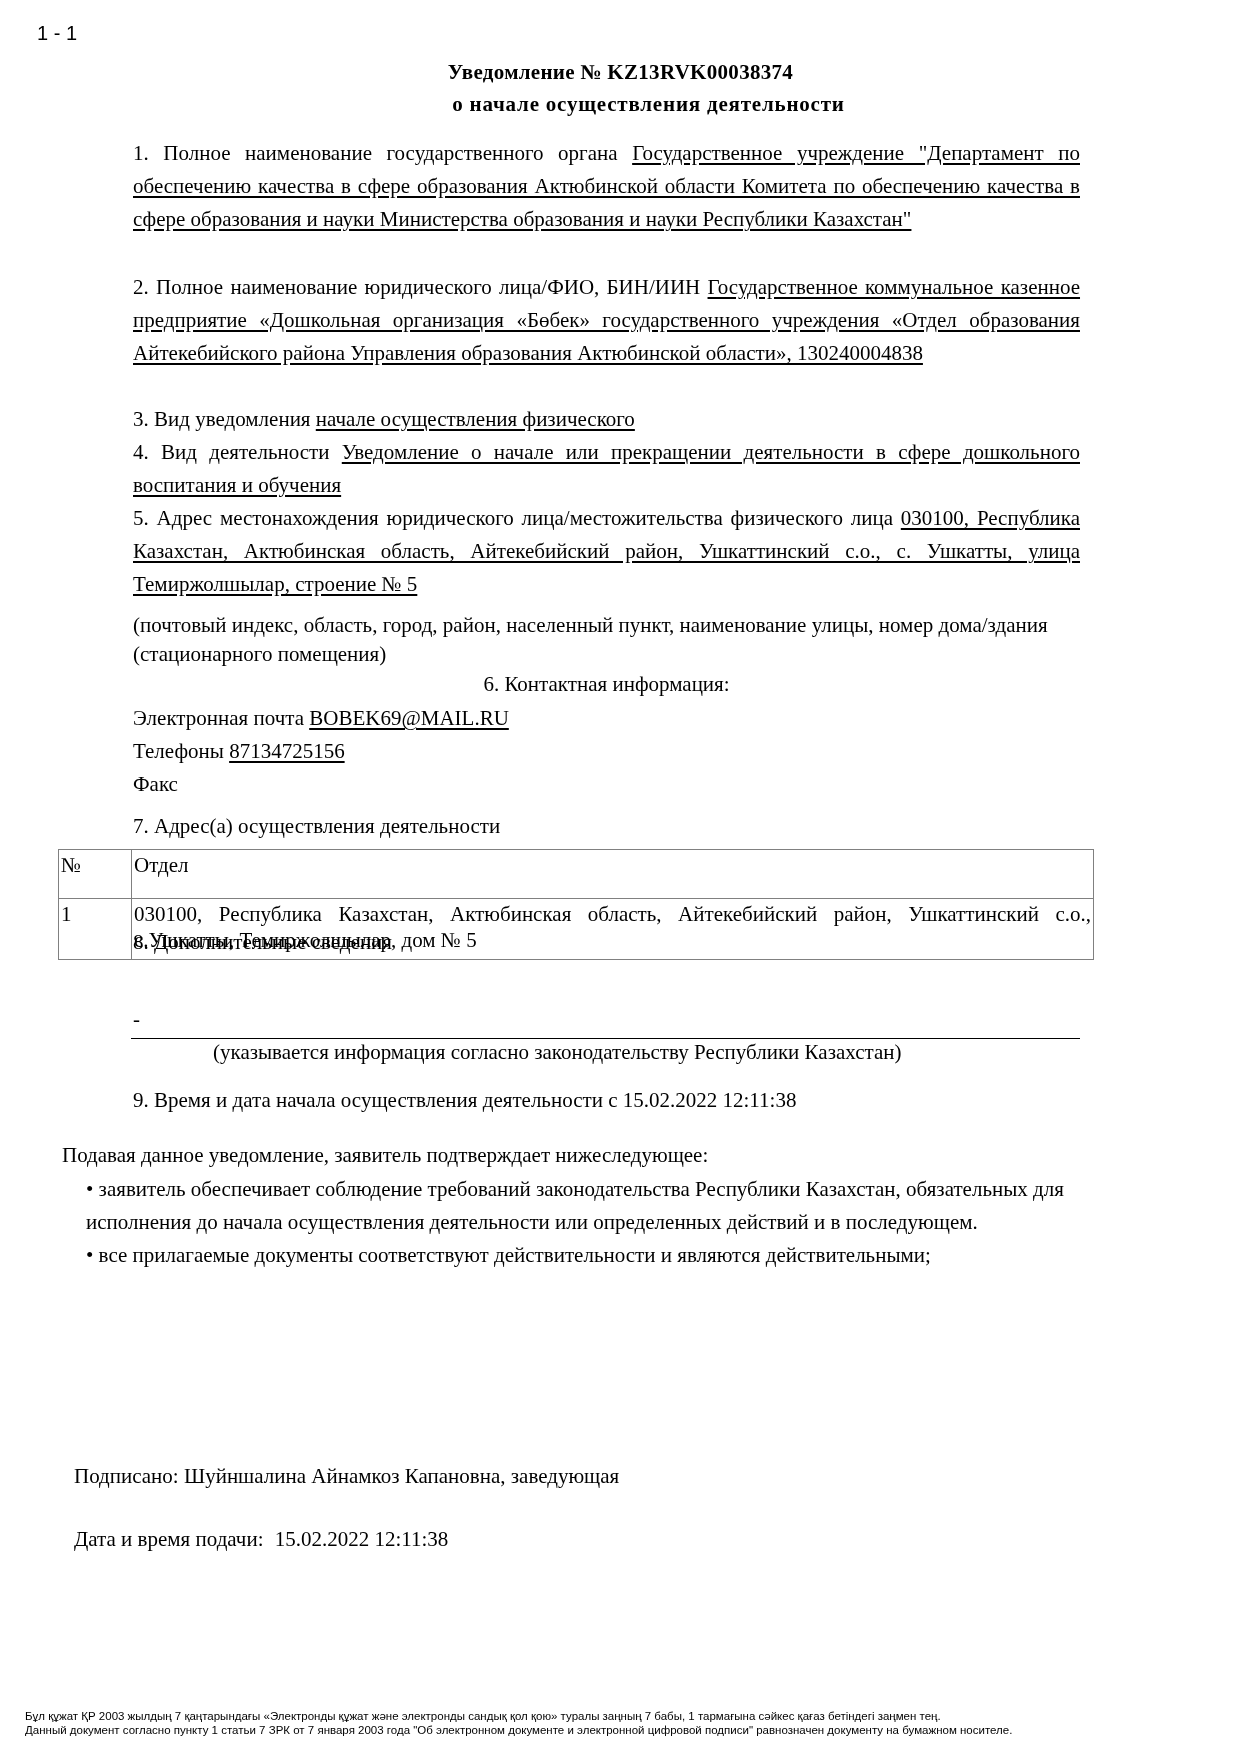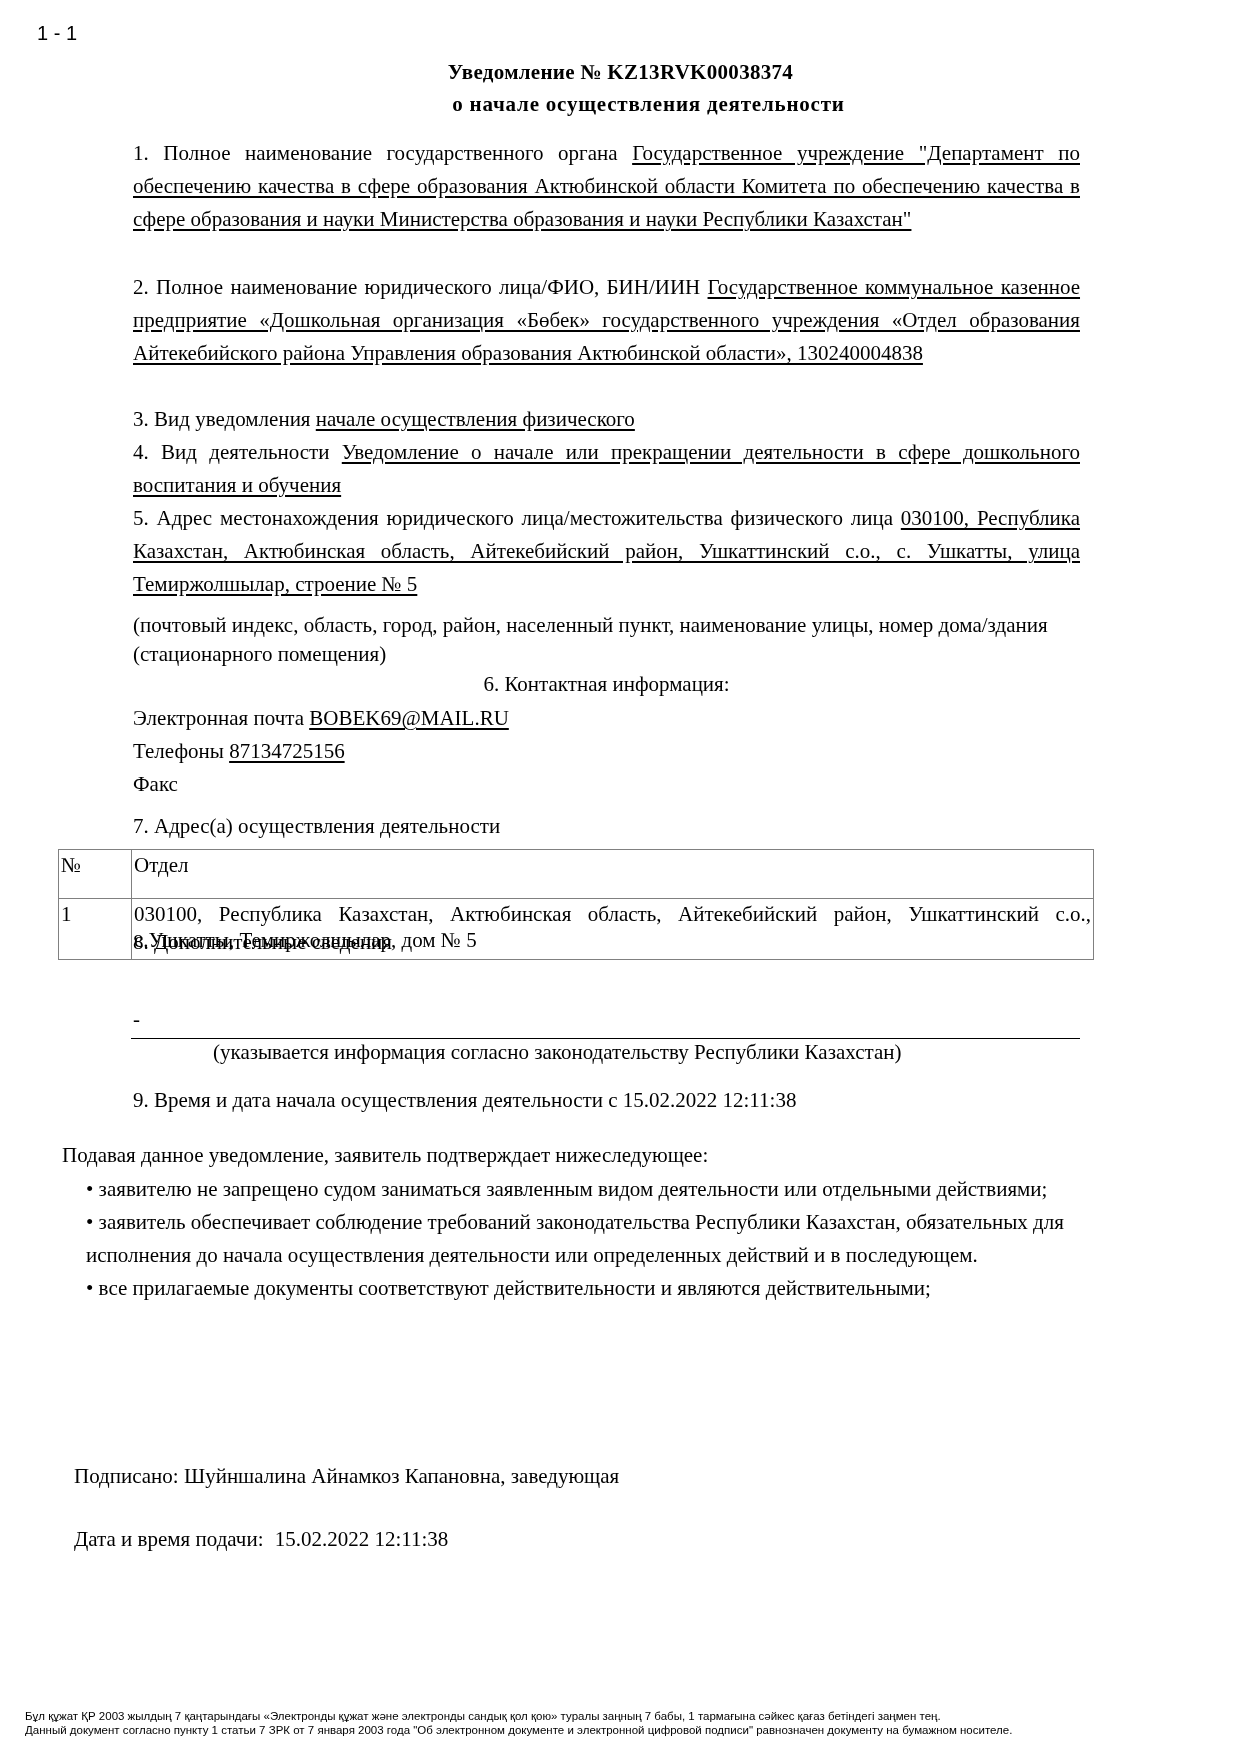--- a/index.html
+++ b/index.html
@@ -84,21 +84,20 @@
 
 <div class="abs body" style="top:926px;">8. Дополнительные сведения</div>
 <div class="abs body" style="top:1003px;">-</div>
 <div class="sep"></div>
 <div class="abs body" style="top:1036px; padding-left:80px; box-sizing:border-box;">(указывается информация согласно законодательству Республики Казахстан)</div>
 
 <div class="abs body" style="top:1084px;">9. Время и дата начала осуществления деятельности с 15.02.2022 12:11:38</div>
 
 <div class="abs body" style="left:62px; width:1000px; top:1139px;">Подавая данное уведомление, заявитель подтверждает нижеследующее:</div>
 <div class="abs body" style="left:86px; width:1040px; top:1173px;">
-  <p>• заявителю не запрещено судом заниматься заявленным видом деятельности или отдельными действиями;</p>
   <p>• заявитель обеспечивает соблюдение требований законодательства Республики Казахстан, обязательных для исполнения до начала осуществления деятельности или определенных действий и в последующем.</p>
   <p>• все прилагаемые документы соответствуют действительности и являются действительными;</p>
 </div>
 
 <div class="abs body" style="left:74px; width:900px; top:1460px;">
   <span>Подписано:</span>
   <span>Шуйншалина Айнамкоз Капановна, заведующая</span>
 </div>
 <div class="abs body" style="left:74px; width:900px; top:1523px;">
   <span>Дата и время подачи:</span>

